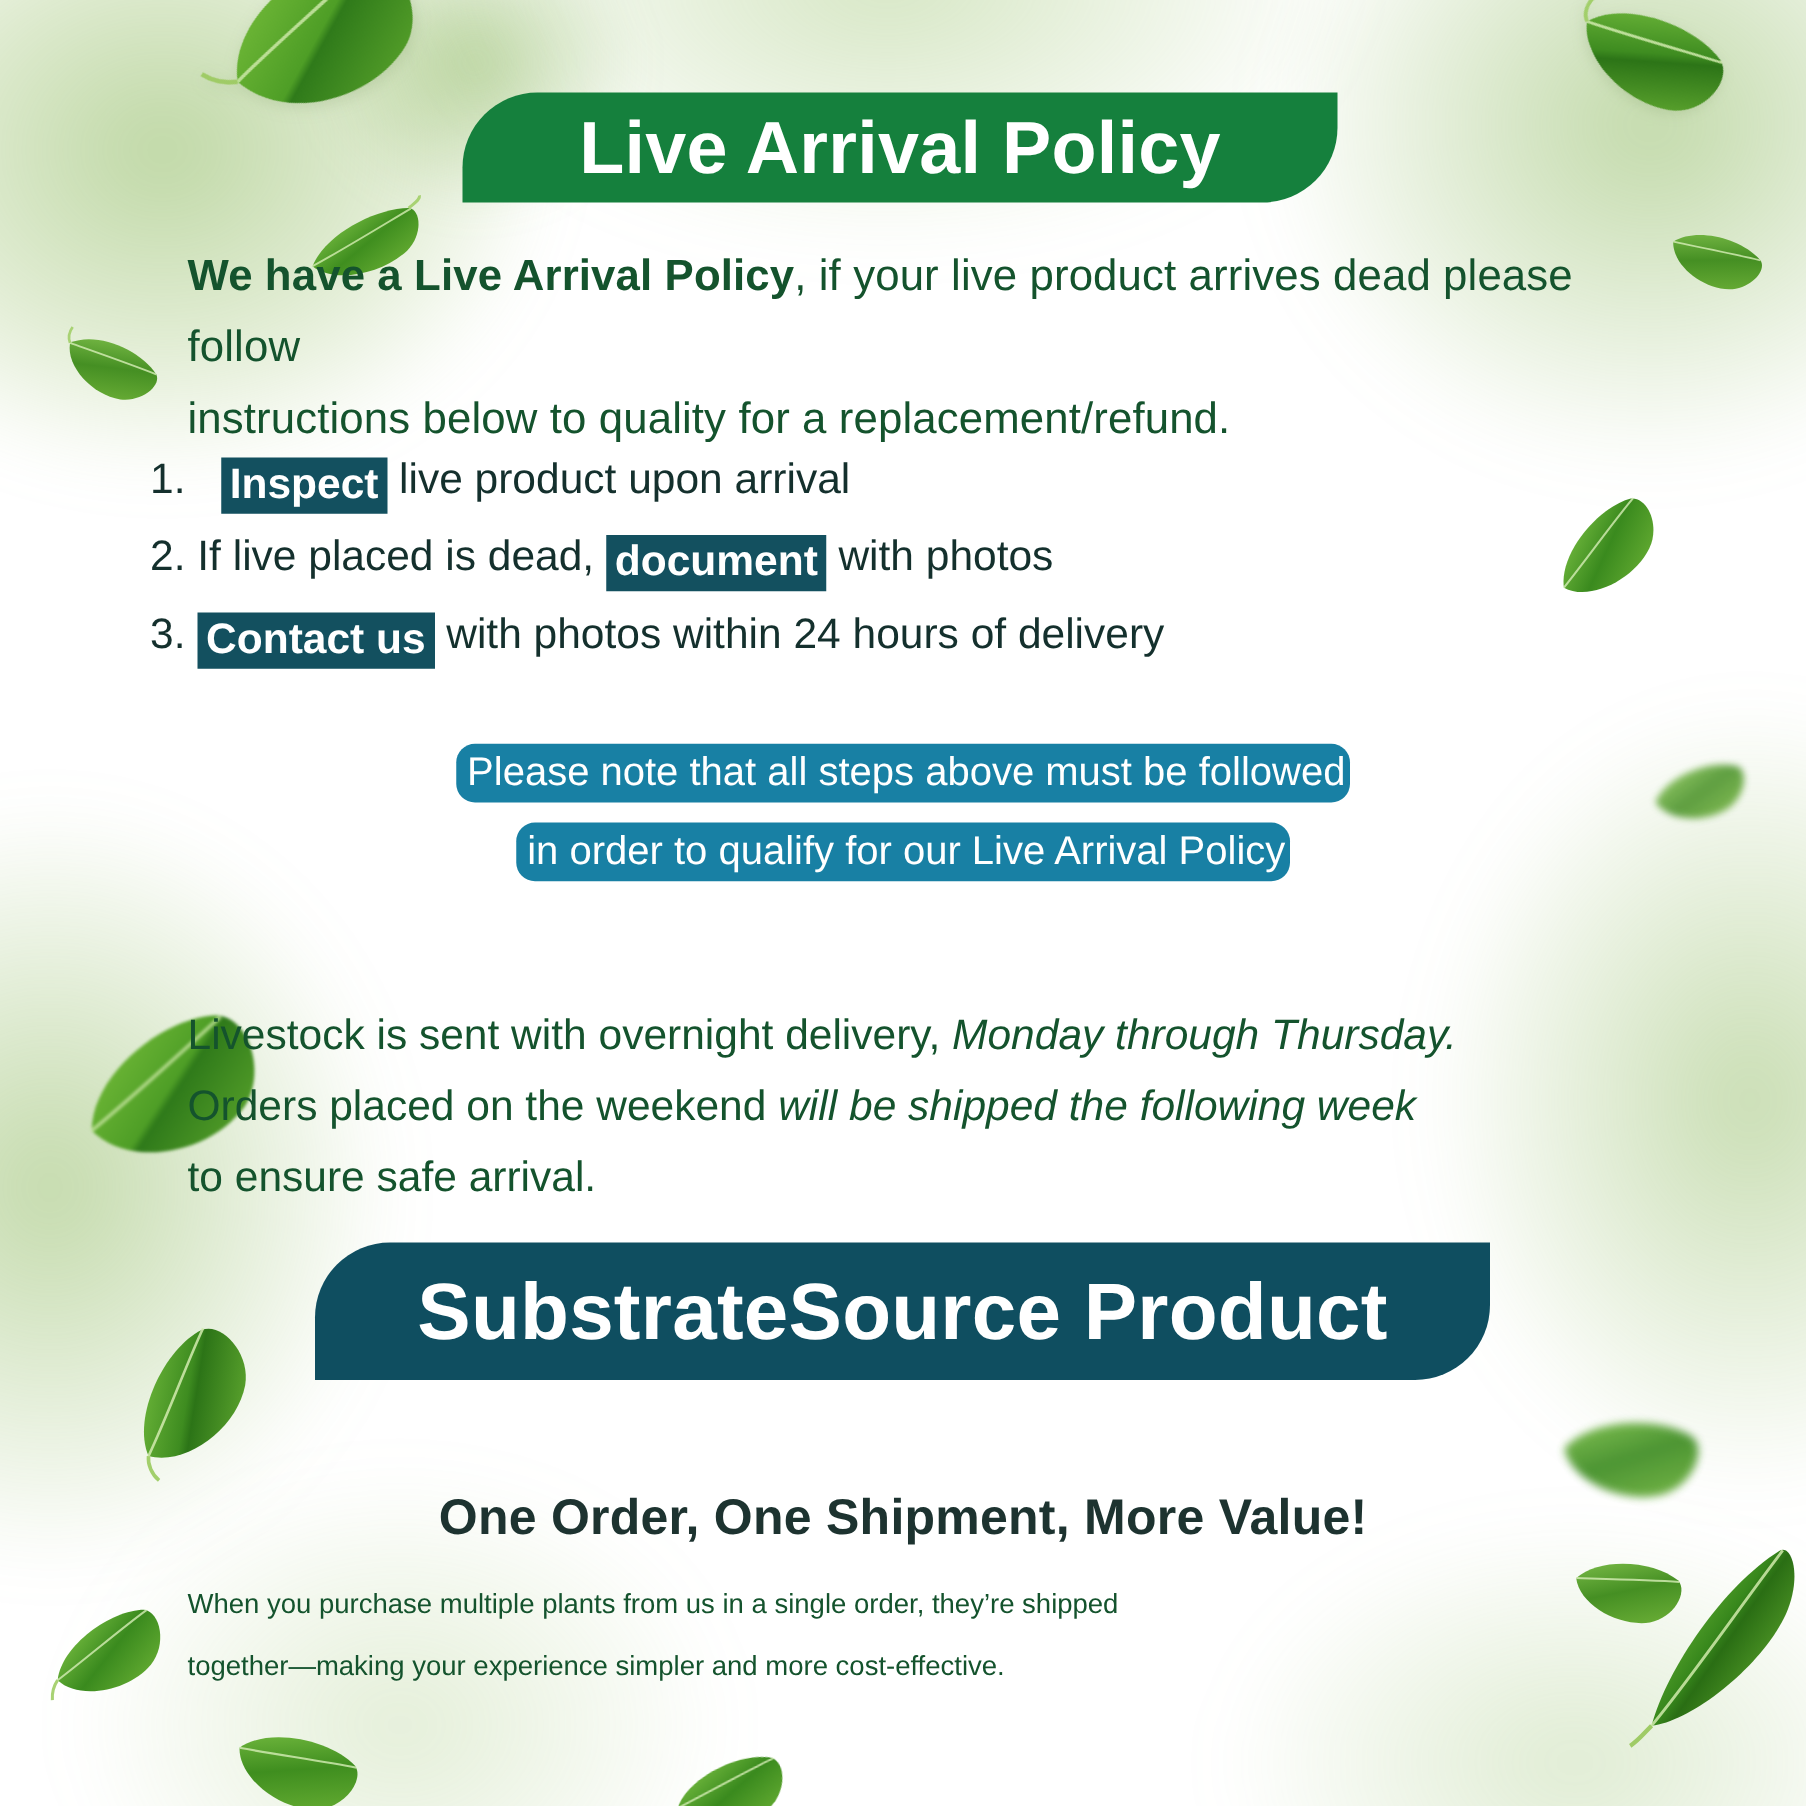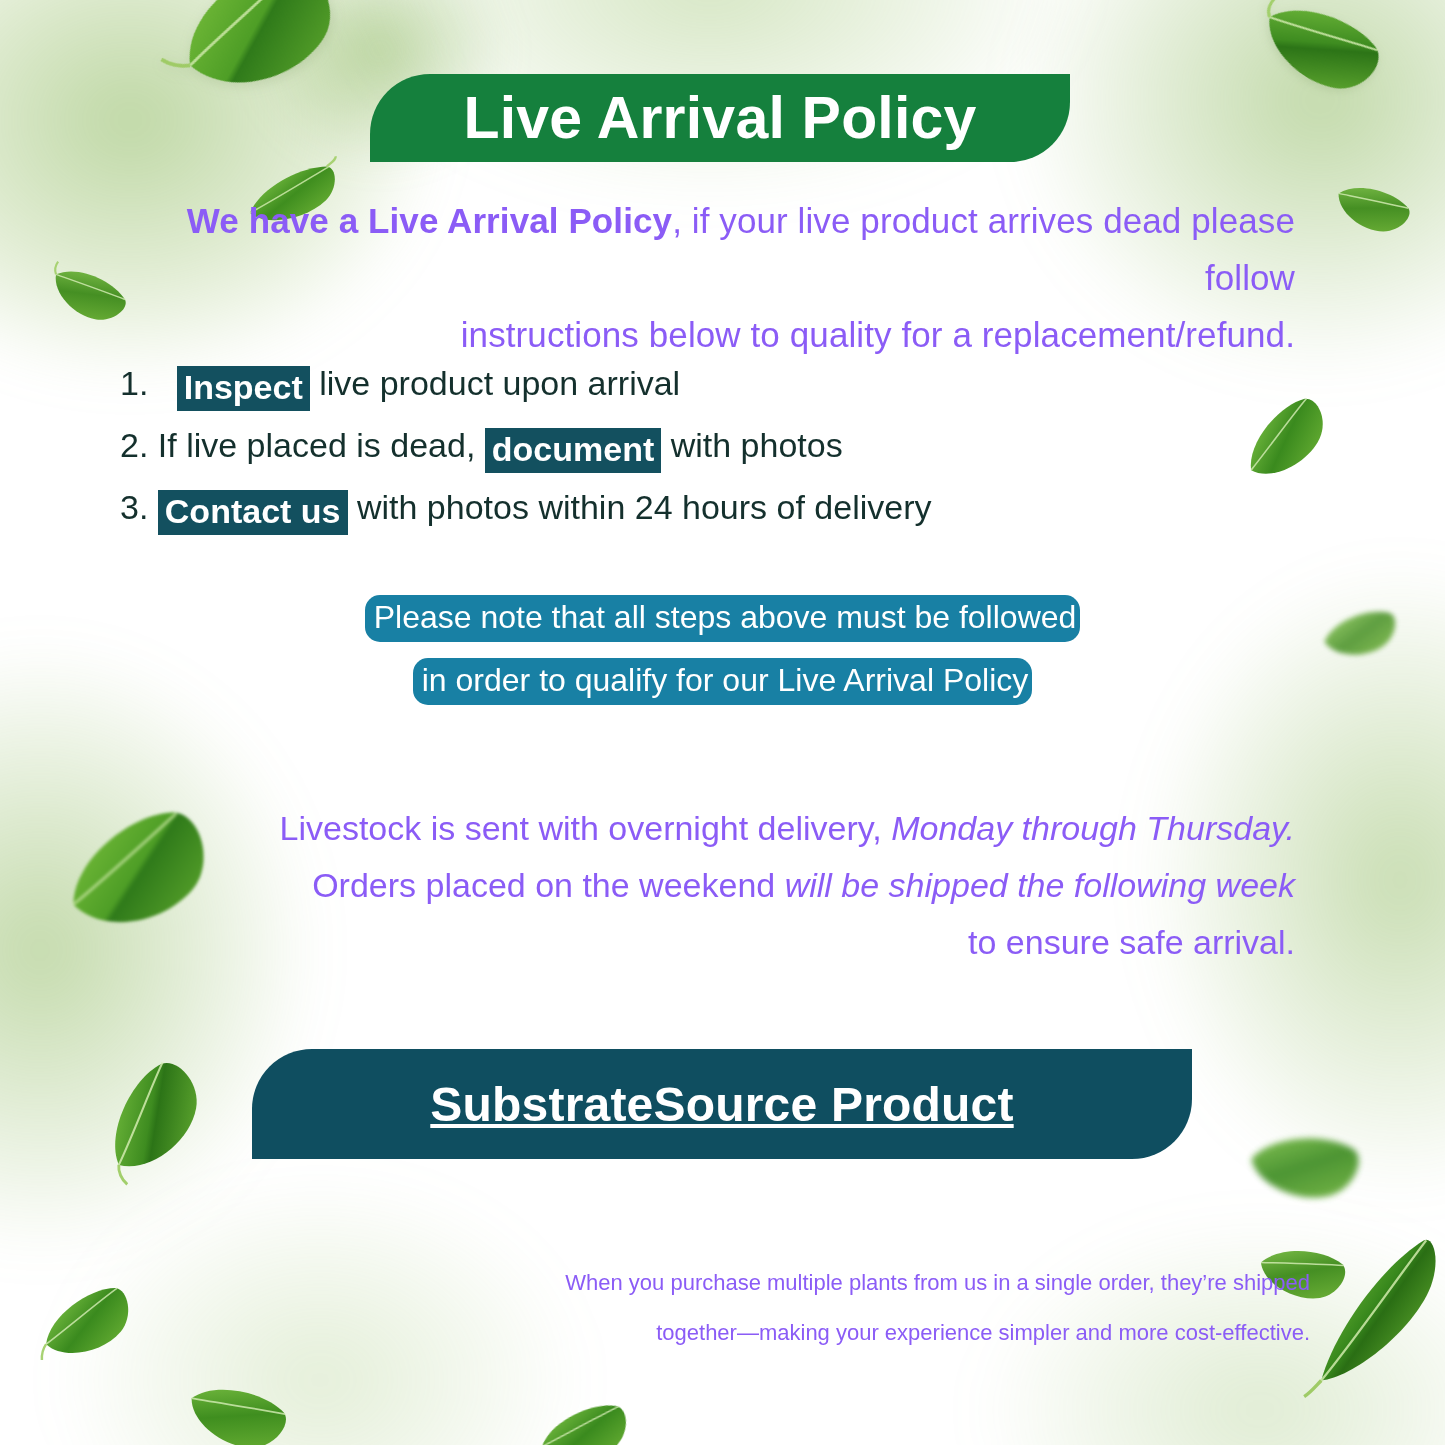--- a/index.html
+++ b/index.html
@@ -59,30 +59,29 @@
   .banner.light{background:#15803d;}
   .banner.dark{background:#0F4E60;}
   
   .banner-shape{border-radius:60px 0 60px 0;}
 
   #hdr-live{
     left:370px;top:74px;width:700px;height:88px;
     font-size:59px;
   }
   #hdr-substrate{
-    left:252px;top:1049px;width:940px;height:110px;
-    font-size:48px;
-    text-decoration:underline;
+    left:252px;top:994px;width:940px;height:110px;
+    font-size:64px;
   }
 
   
   .para{
     position:absolute;
-    text-align:right;
-    color:#8b5cf6;
+    text-align:left;
+    color:#14532d;
     font-weight:400;
   }
   #intro{
     left:150px;top:192px;width:1145px;
     font-size:35px;line-height:57px;
     letter-spacing:.1px;
   }
   #intro .b{font-weight:700;}
 
   #steps{
@@ -356,19 +355,20 @@
     <span class="it">Monday through Thursday.</span><br>
     <span>Orders placed on the weekend</span>
     <span class="it">will be shipped the following week</span><br>
     <span>to ensure safe arrival.</span>
   </div>
 
   <div id="hdr-substrate" class="banner dark banner-shape">
     <span>SubstrateSource Product</span>
   </div>
 
+  <div id="subhead">One Order, One Shipment, More Value!</div>
 
   <div id="subbody" class="para">
     <span>When you purchase multiple plants from us in a single order, they’re shipped</span><br>
     <span>together—making your experience simpler and more cost-effective.</span>
   </div>
 
 </div>
 
 </body></html>

